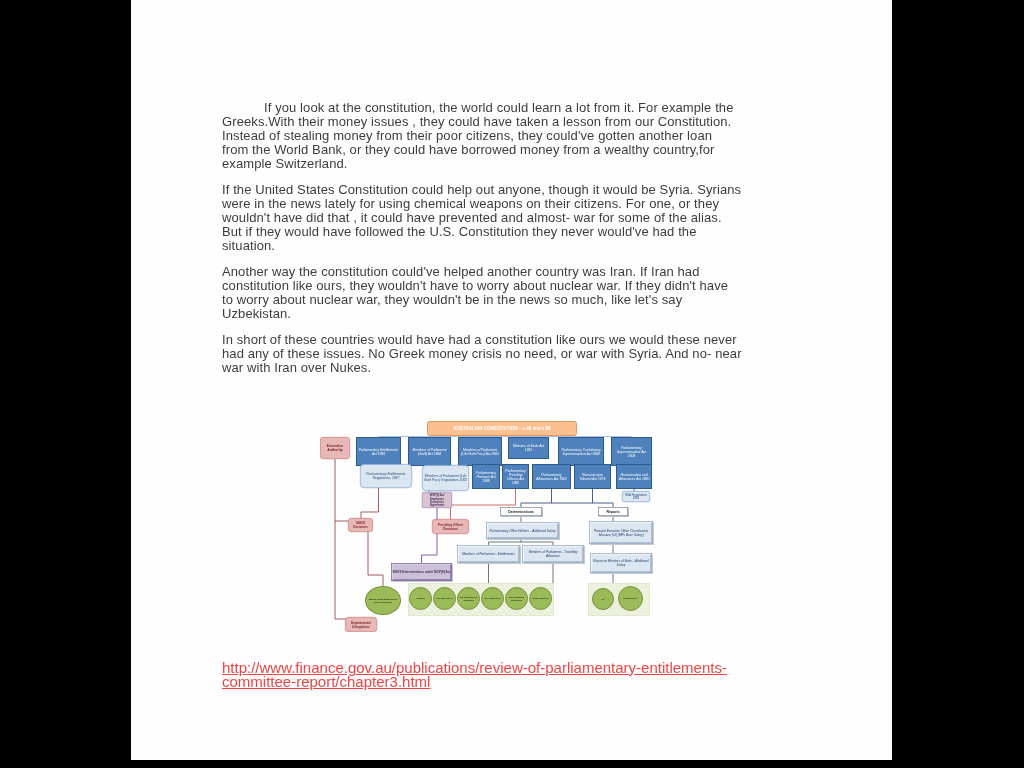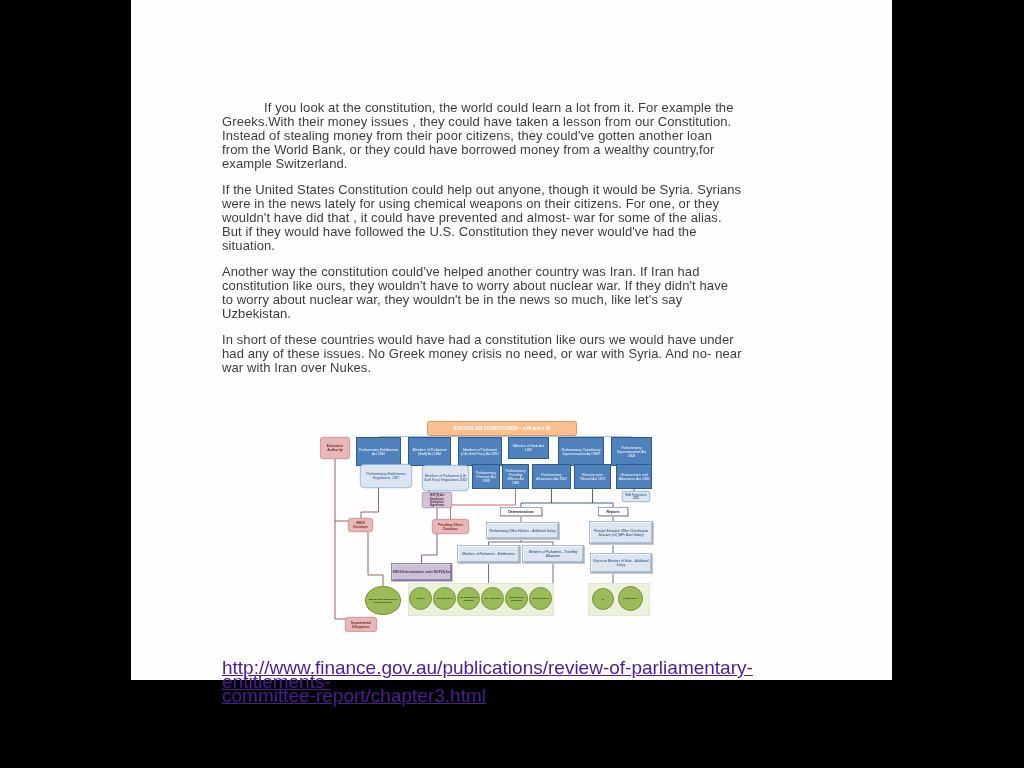--- a/index.html
+++ b/index.html
@@ -1,27 +1,27 @@
 <!DOCTYPE html>
 <html><head>
 <meta charset="utf-8">
 <style>
   html,body{margin:0;padding:0;}
   body{width:1024px;height:768px;background:#000;position:relative;overflow:hidden;
        font-family:"Liberation Sans",sans-serif;}
-  .page{position:absolute;left:131px;top:0;width:761px;height:680px;background:#fefefe;
+  .page{position:absolute;left:131px;top:0;width:761px;height:760px;background:#fefefe;
         filter:blur(0.3px);}
   
   .essay{position:absolute;left:91px;top:101px;width:586px;color:#3d3d3d;
          font-size:13px;line-height:14px;letter-spacing:0.1px;}
   .essay p{margin:0 0 12px 0;white-space:pre-line;}
   .essay p.first{text-indent:42px;}
   
-  .src-link{position:absolute;left:91px;top:661px;width:586px;color:#4c1d95;
-            font-size:19px;line-height:14px;white-space:pre-line;
+  .src-link{position:absolute;left:91px;top:661px;width:586px;color:#ef4444;
+            font-size:15px;line-height:14px;white-space:pre-line;
             text-decoration:underline;cursor:pointer;}
   
   .diagram{position:absolute;left:187px;top:420px;width:345px;height:220px;}
   .diagram-inner{position:relative;width:690px;height:440px;transform:scale(0.5);
                  transform-origin:0 0;}
   .diagram-inner svg{position:absolute;left:0;top:0;pointer-events:none;}
   .node{position:absolute;box-sizing:border-box;display:flex;align-items:center;
         justify-content:center;text-align:center;overflow:hidden;}
   .title-box{background:#fac090;border:2px solid #e3975a;border-radius:5px;color:#fff;
              font-weight:bold;font-size:9px;}
@@ -60,21 +60,21 @@
 example Switzerland.</p>
     <p>If the United States Constitution could help out anyone, though it would be Syria. Syrians
 were in the news lately for using chemical weapons on their citizens. For one, or they
 wouldn't have did that , it could have prevented and almost- war for some of the alias.
 But if they would have followed the U.S. Constitution they never would've had the
 situation.</p>
     <p>Another way the constitution could've helped another country was Iran. If Iran had
 constitution like ours, they wouldn't have to worry about nuclear war. If they didn't have
 to worry about nuclear war, they wouldn't be in the news so much, like let's say
 Uzbekistan.</p>
-    <p>In short of these countries would have had a constitution like ours we would have under
+    <p>In short of these countries would have had a constitution like ours we would these never
 had any of these issues. No Greek money crisis no need, or war with Syria. And no- near
 war with Iran over Nukes.</p>
   </div>
 
   <div class="diagram">
     <div class="diagram-inner">
 
       <svg width="690" height="440" viewBox="0 0 690 440">
         <g fill="none" stroke-width="1.6">
 

